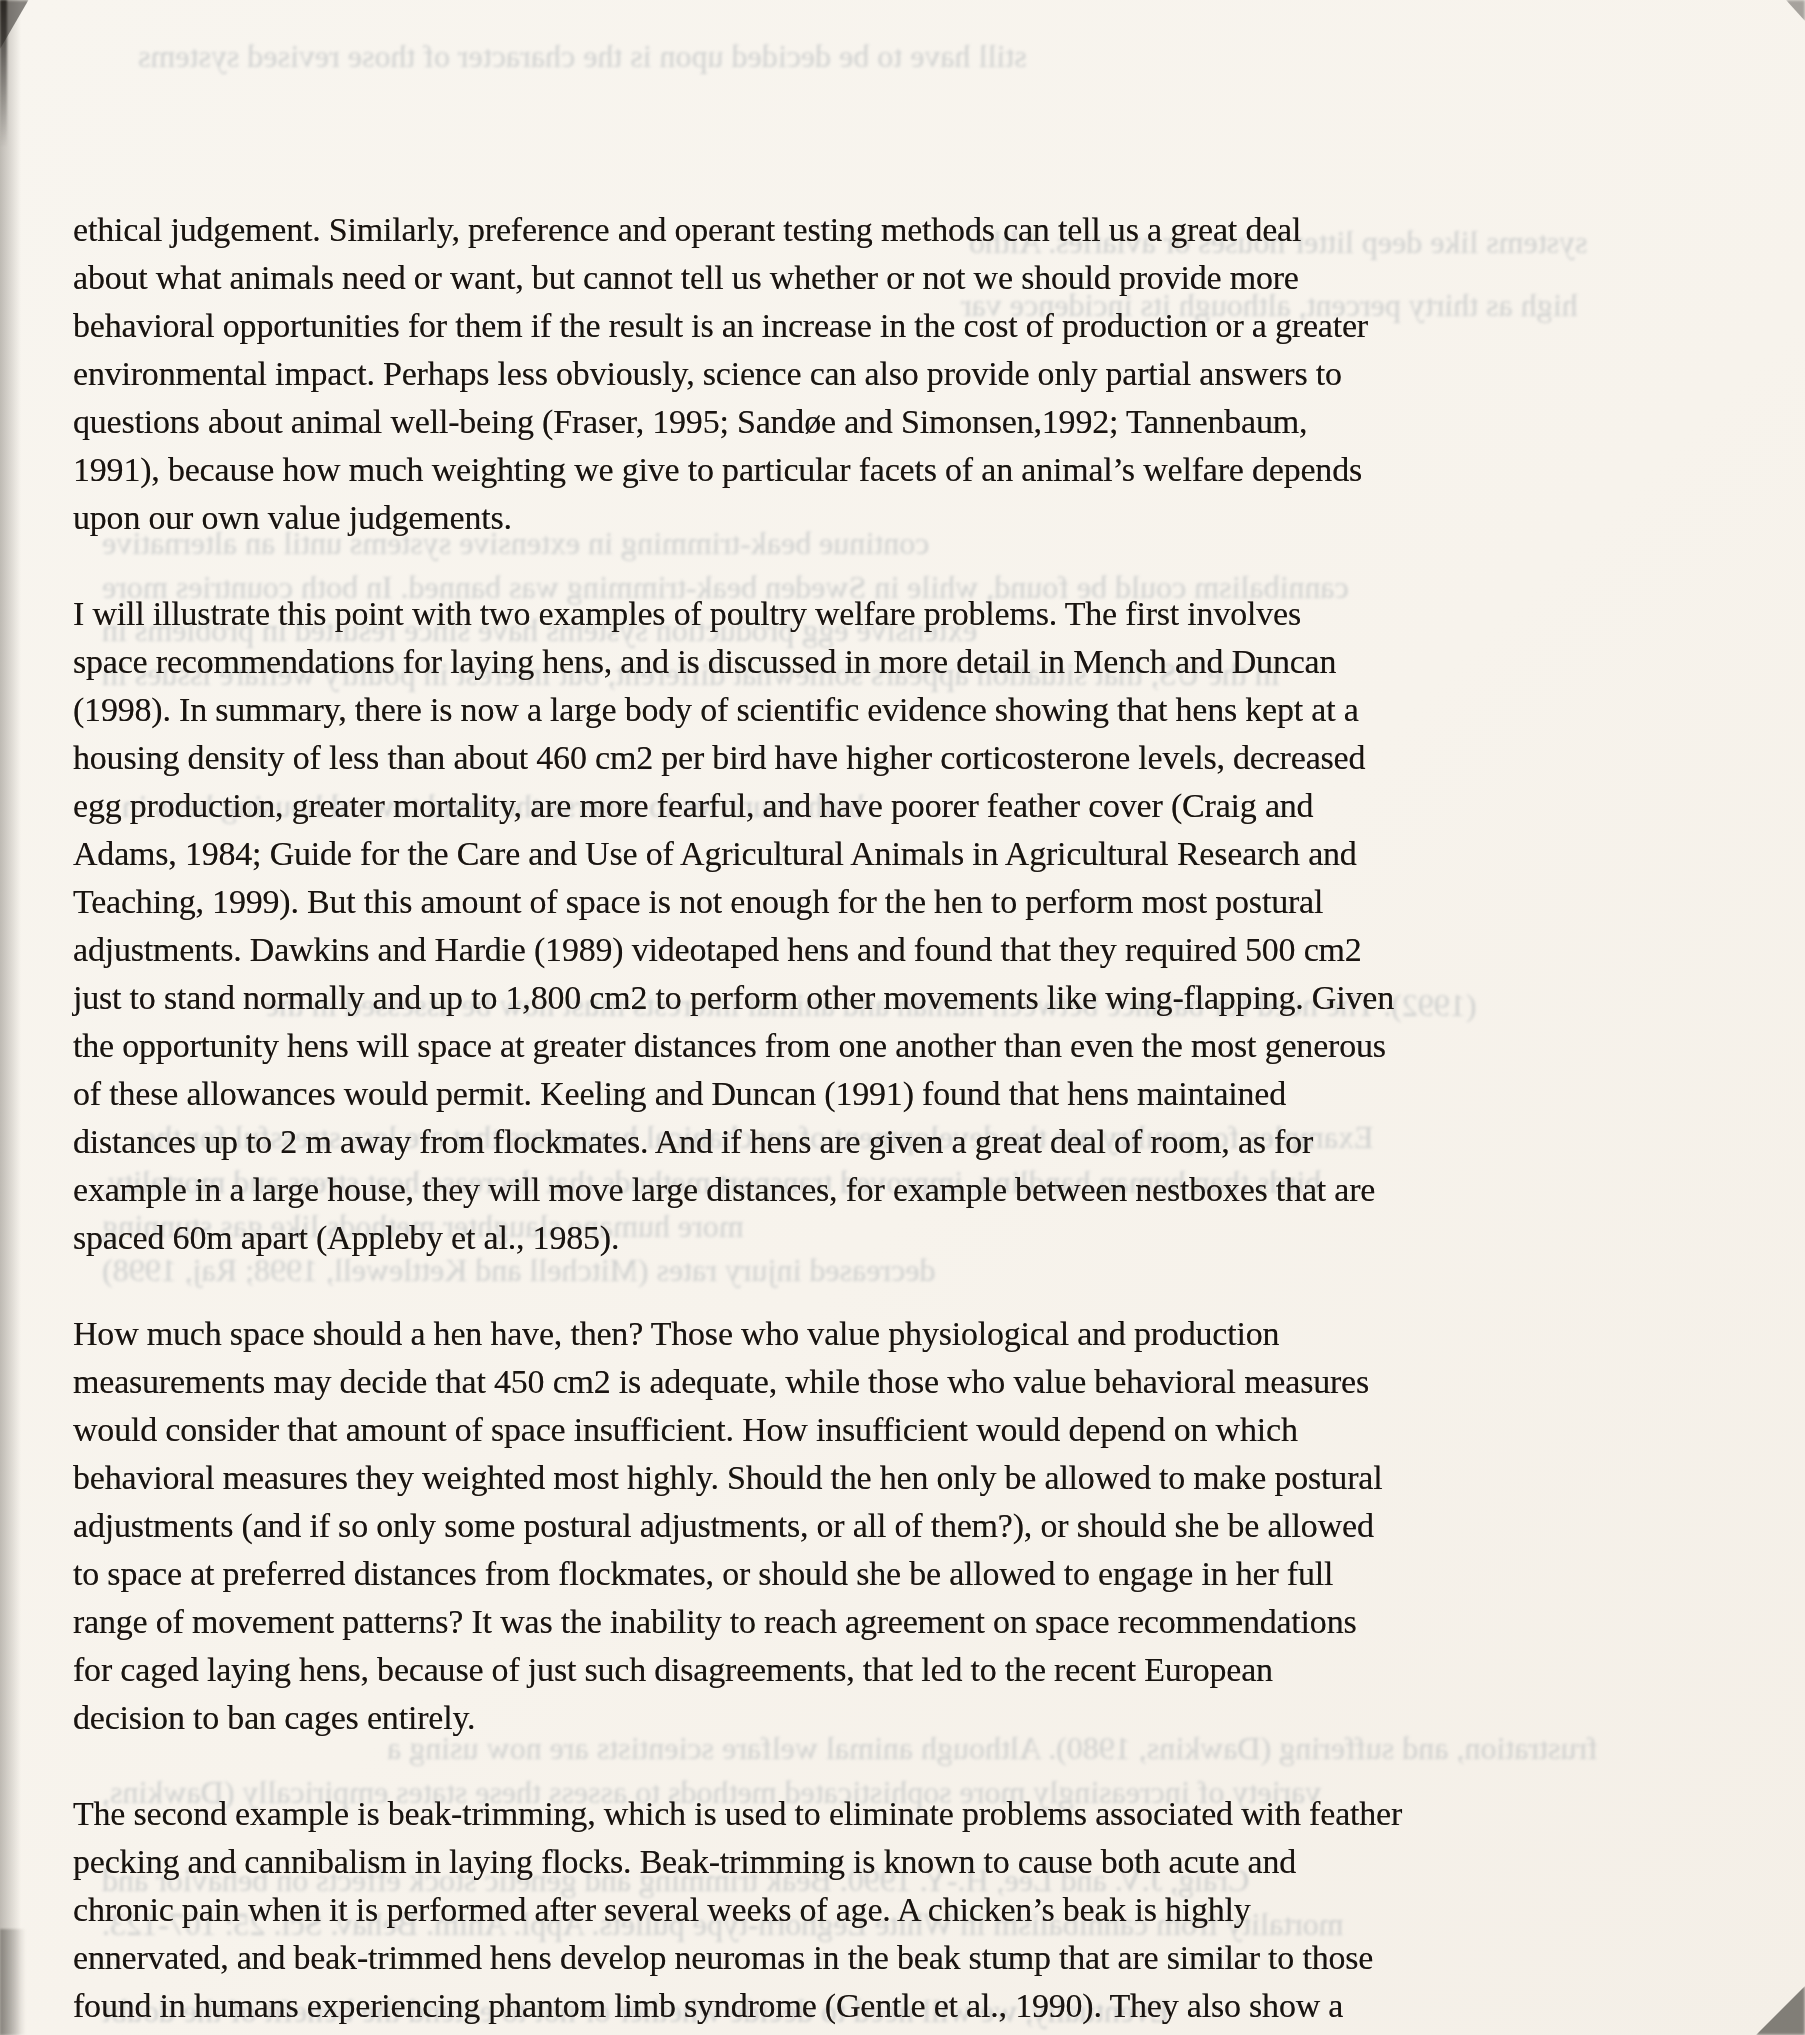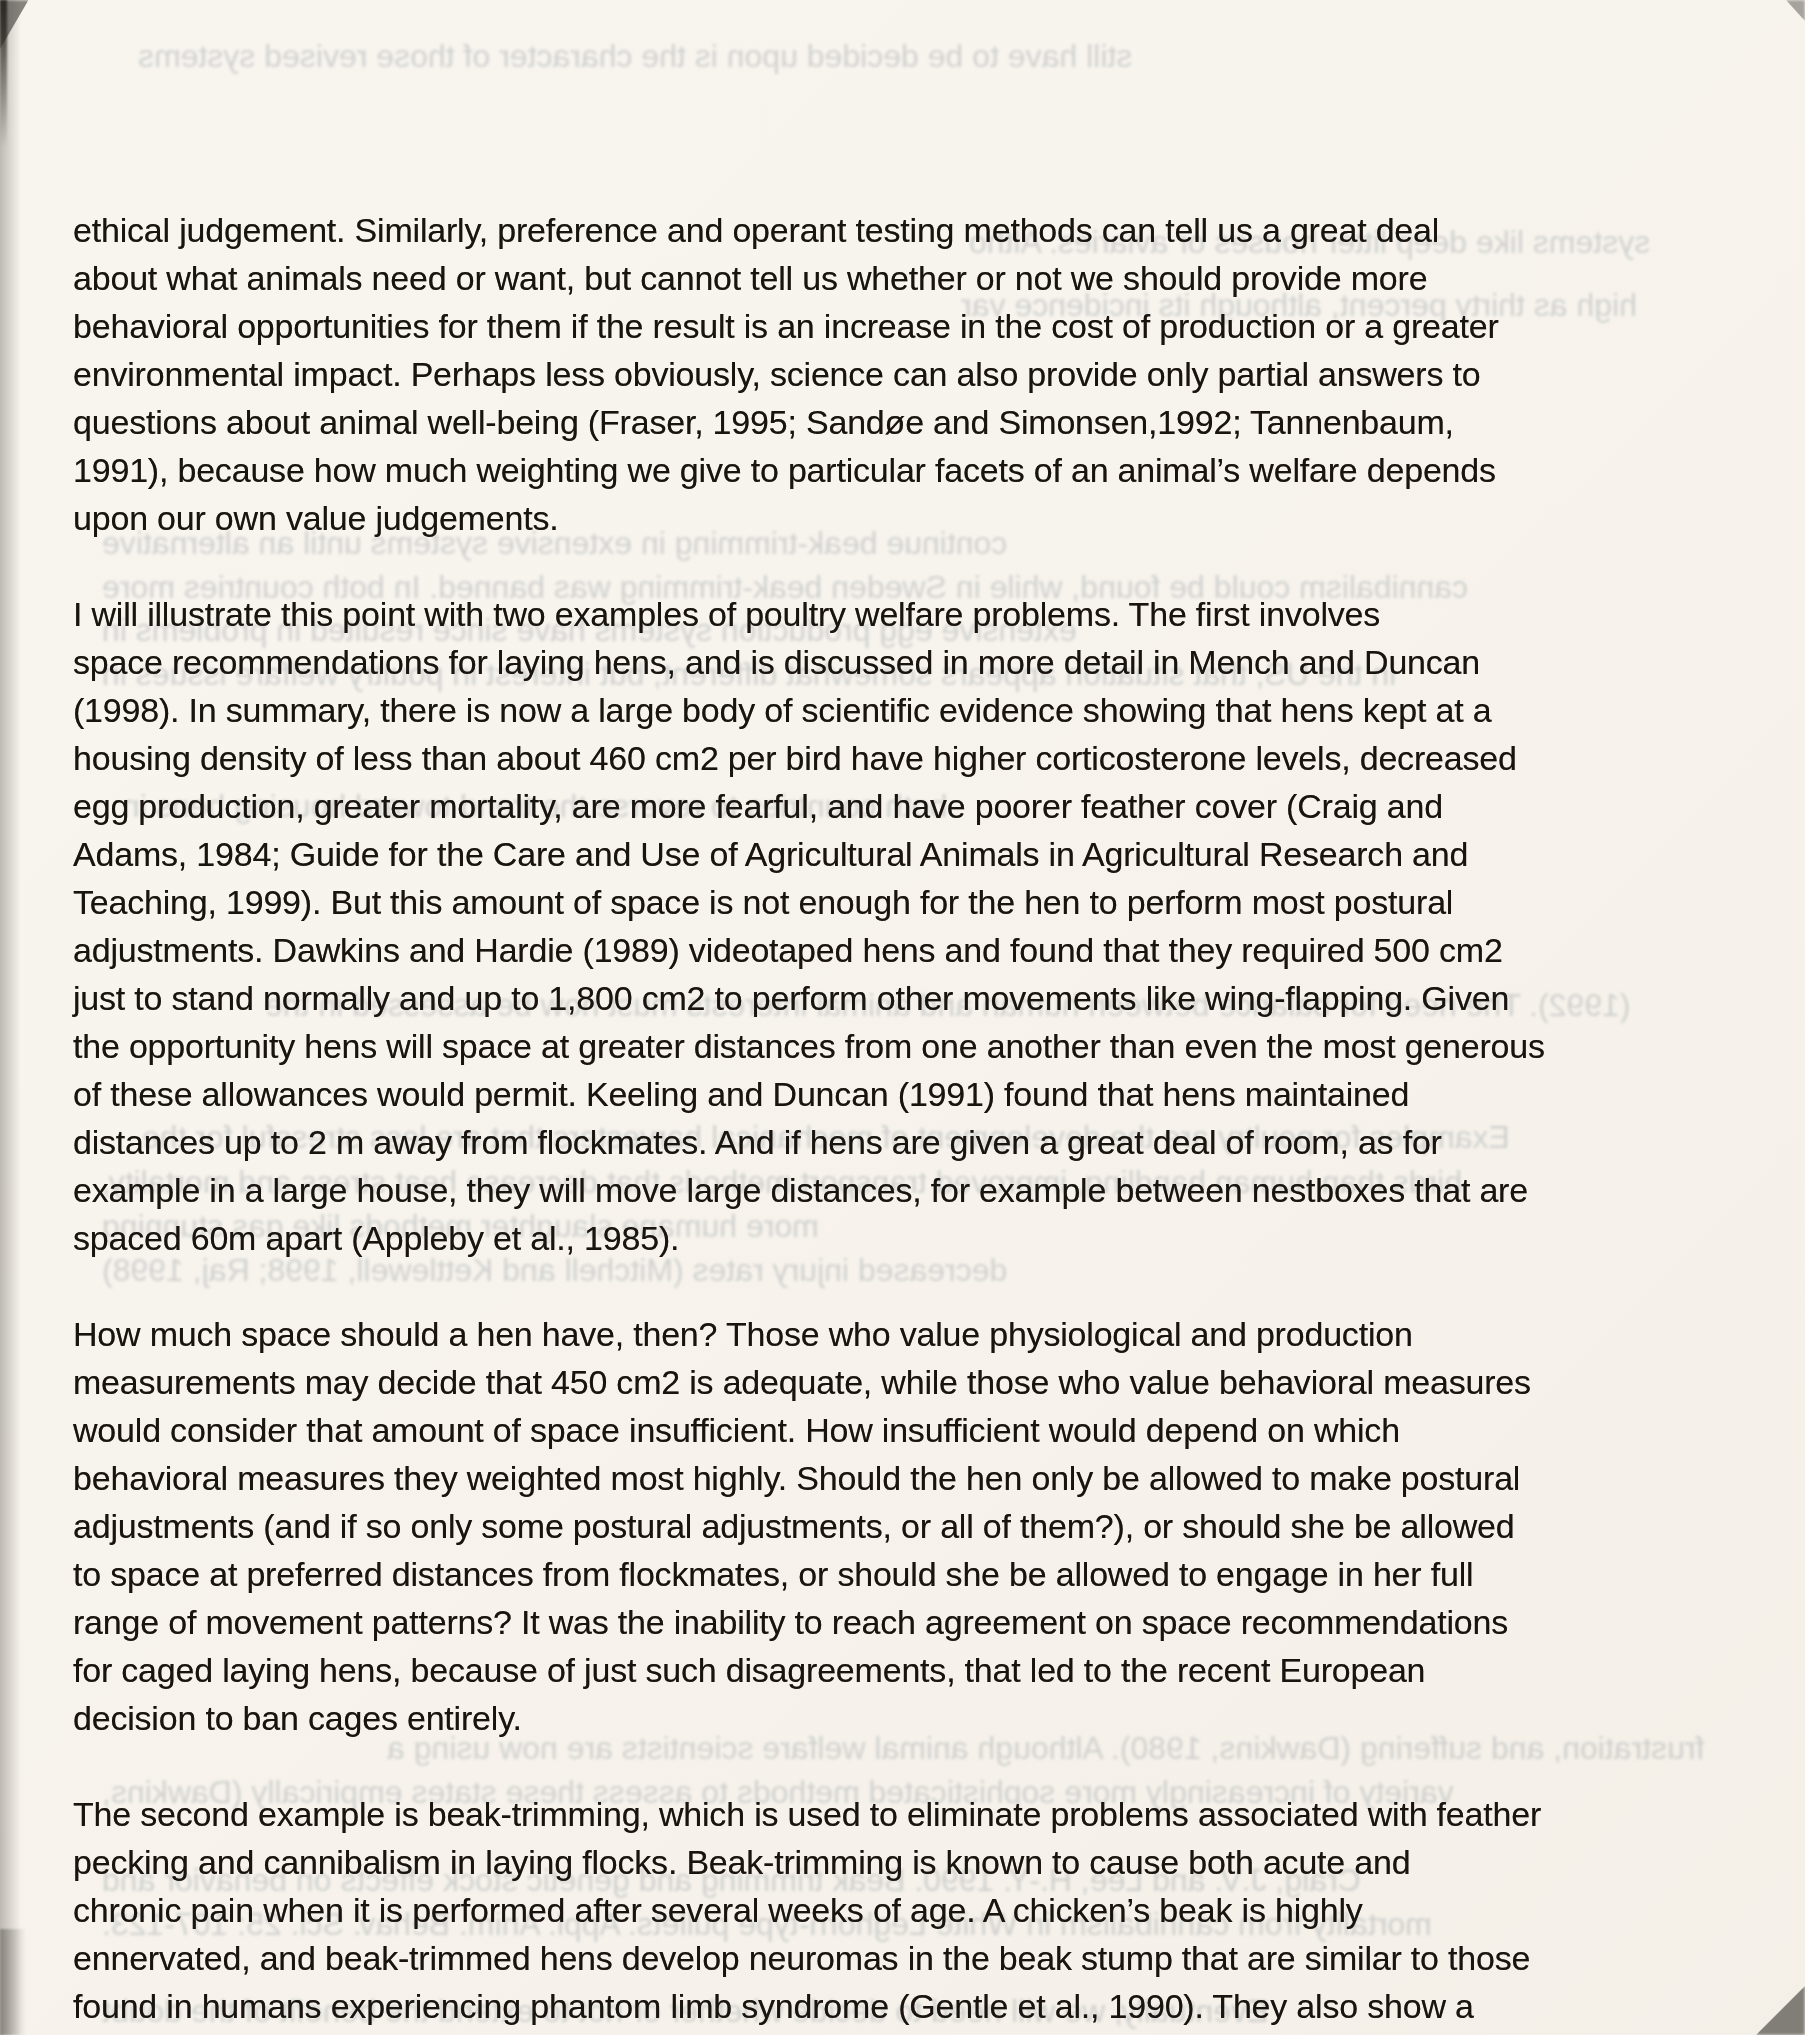--- a/index.html
+++ b/index.html
@@ -4,21 +4,21 @@
 <style>
   html, body {
     margin: 0; padding: 0;
     width: 1806px; height: 2597px;
     background: #f7f3ec;
     overflow: hidden;
   }
   .page {
     position: absolute; inset: 0;
     background: linear-gradient(135deg, #f8f5ef 0%, #f7f3ec 55%, #f4efe7 100%);
-    font-family: Liberation Sans, sans-serif;
+    font-family: Liberation Serif, serif;
     color: var(--ink, #191410);
   }
   
   .edge-left {
     position: absolute; left: 0; top: 0; width: 21px; height: 100%;
     background: linear-gradient(to right, rgba(110,105,98,.42), rgba(110,105,98,0));
     pointer-events: none;
   }
   .edge-left-dark {
     position: absolute; left: 0; top: 0; width: 6.5px; height: 147px;

